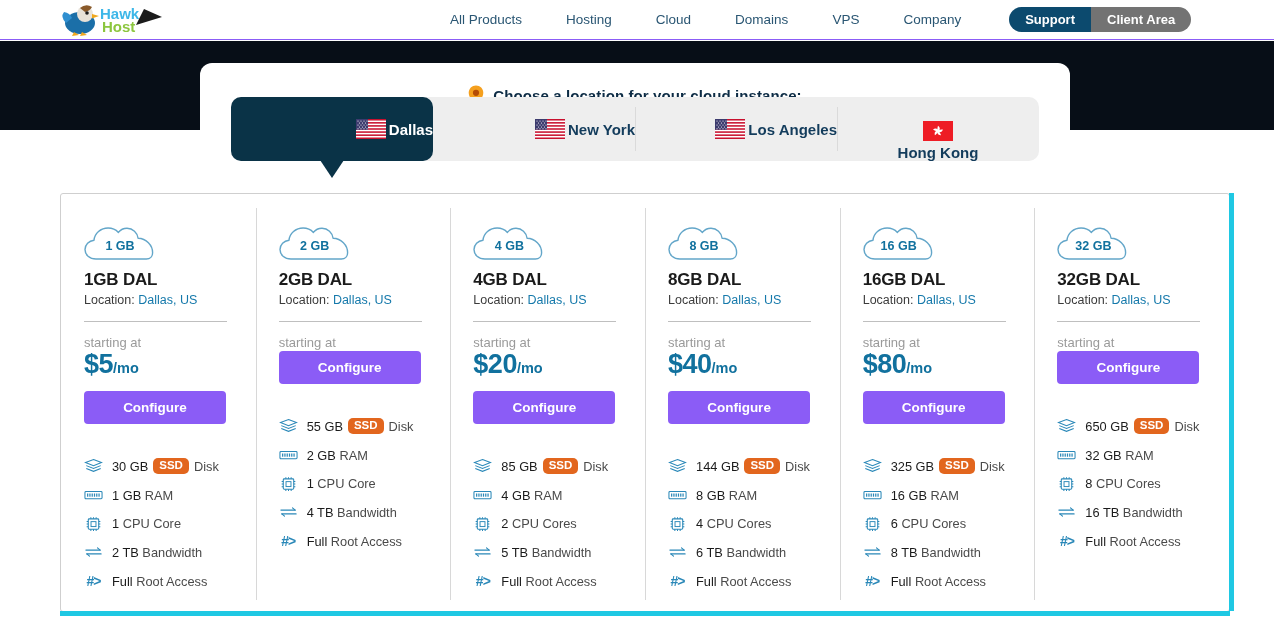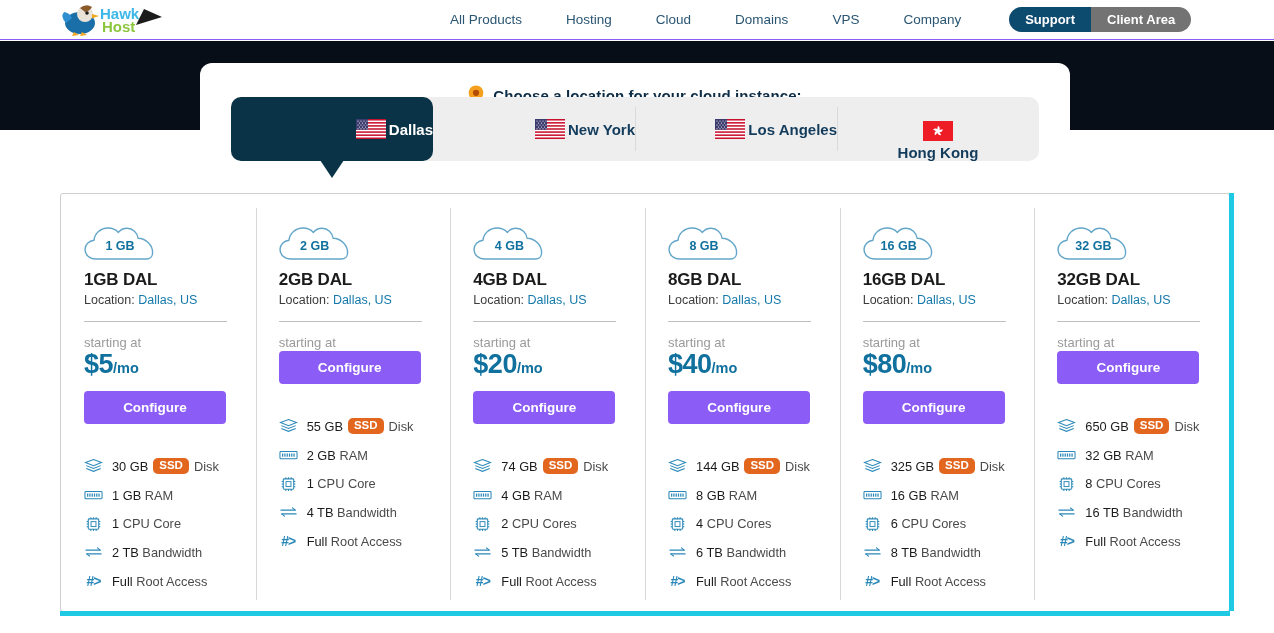--- a/index.html
+++ b/index.html
@@ -655,21 +655,21 @@
 
     <button class="configure-btn">Configure</button>
 
     <ul class="features">
         <li class="feat">
                 <span class="feat-icon">
                     <svg width="19" height="16" viewBox="0 0 20 16">
               <use href="#ico-disk"></use>
             </svg>
                   </span>
-                <b>74 GB</b>
+                <b>85 GB</b>
                 <span class="ssd-pill">SSD</span>
                 <span>Disk</span>
               </li>
         <li class="feat">
                 <span class="feat-icon">
                     <svg width="19" height="16" viewBox="0 0 20 16">
               <use href="#ico-ram"></use>
             </svg>
                   </span>
                 <b>4 GB</b>&nbsp;

